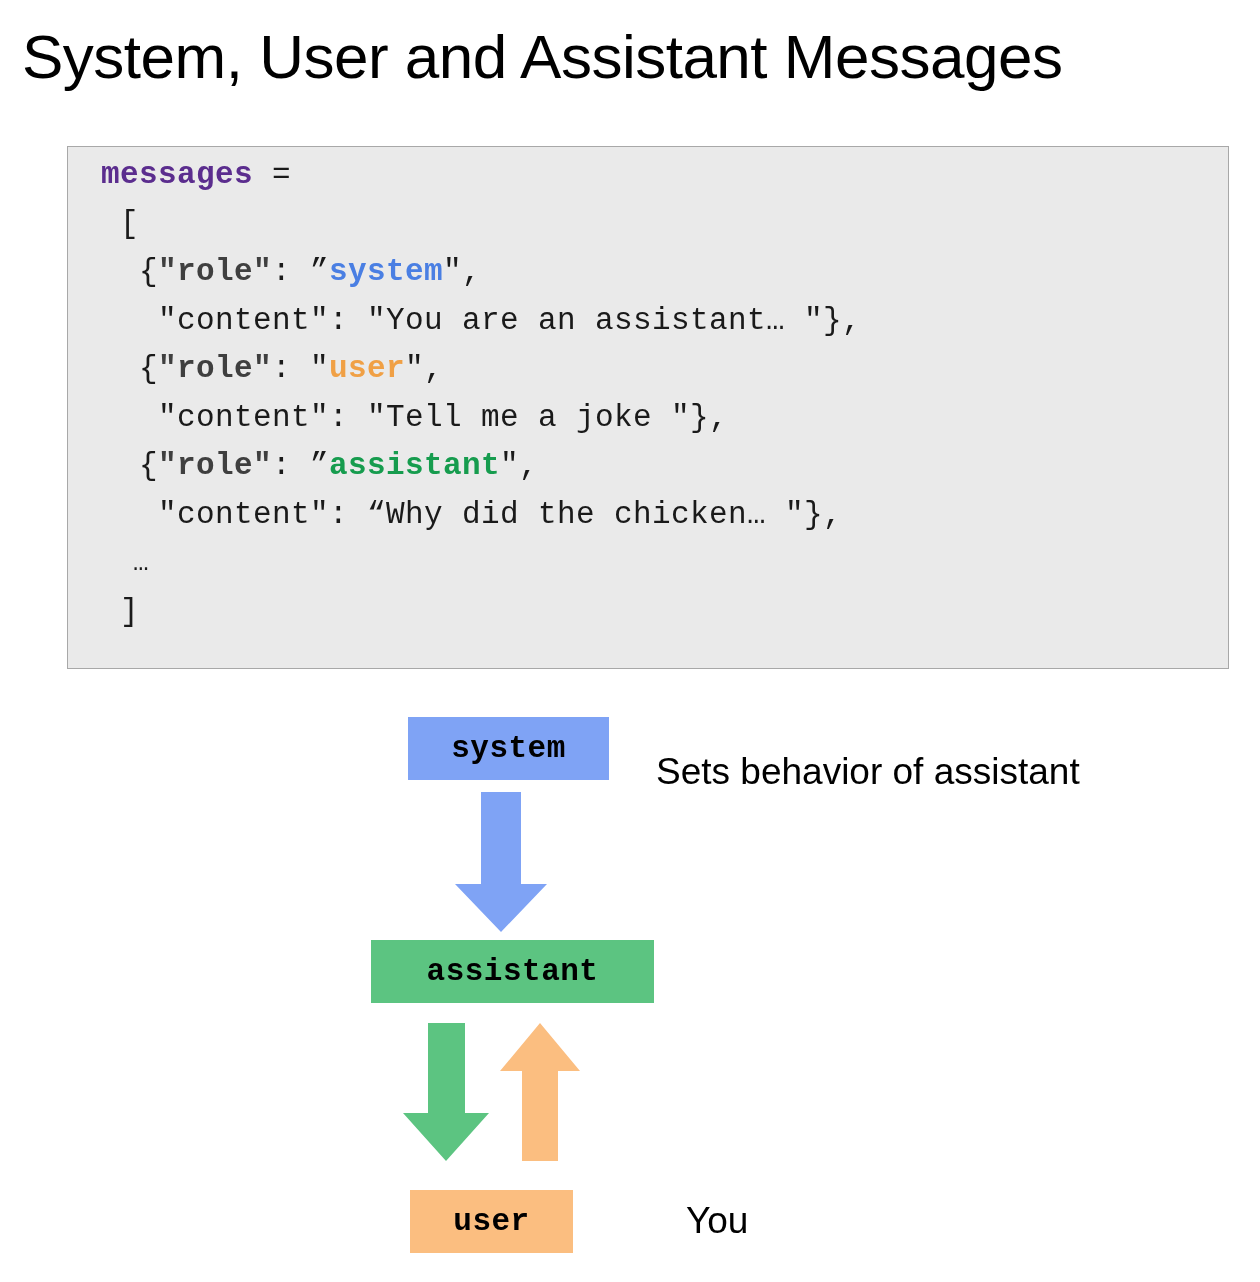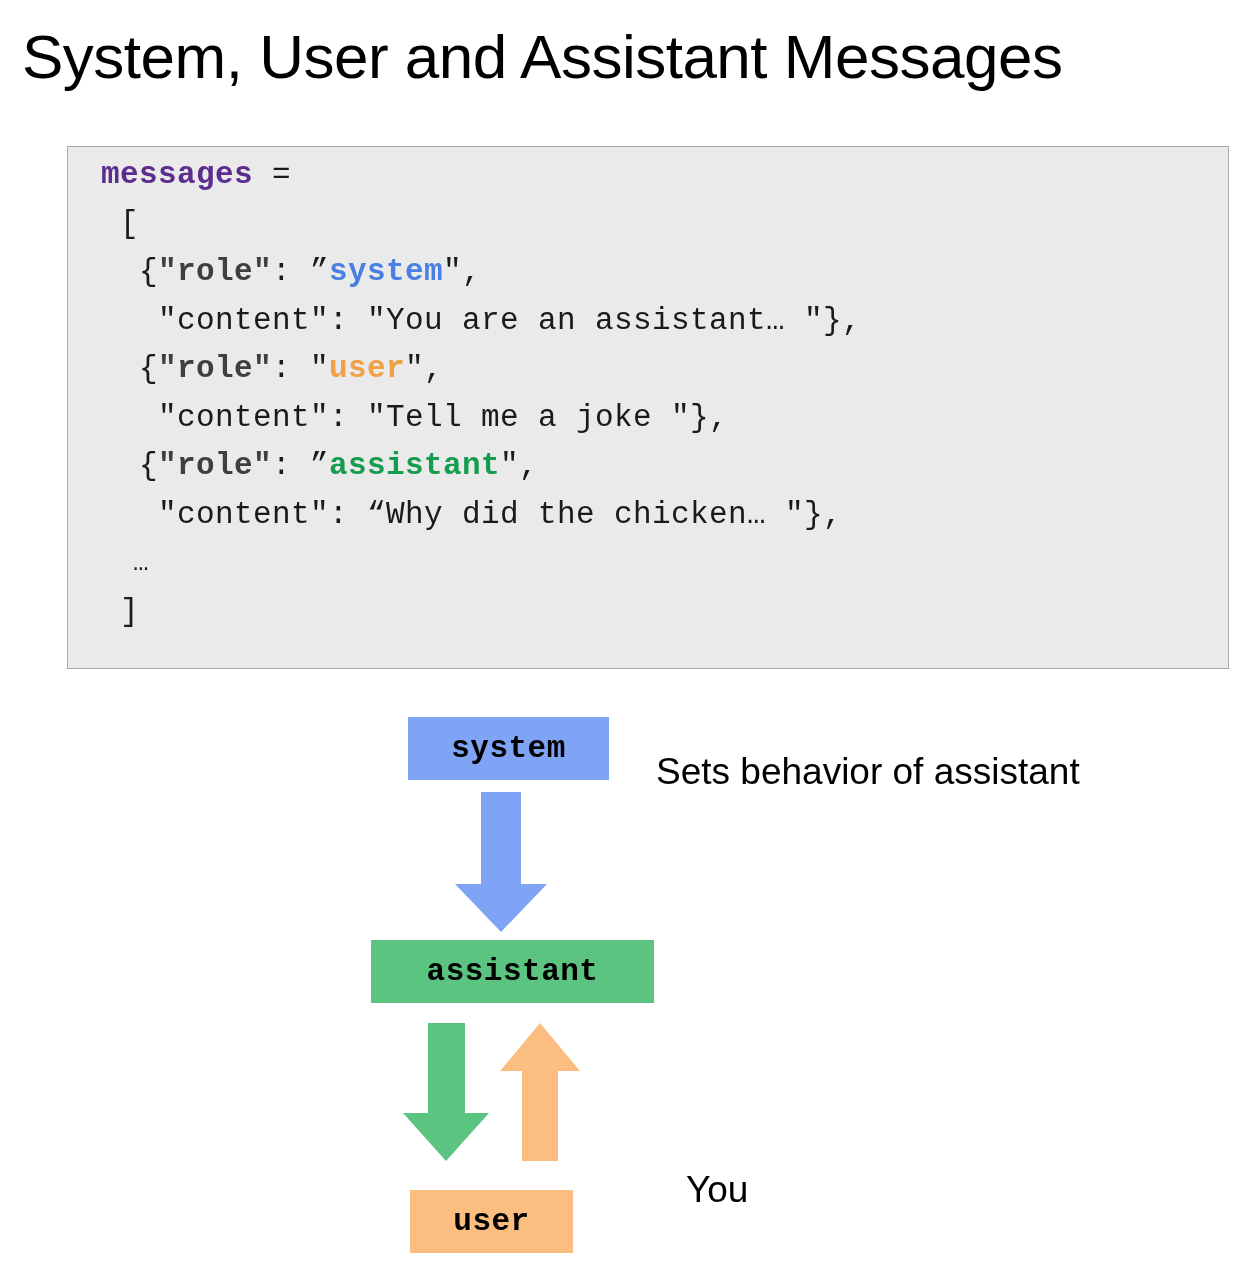--- a/index.html
+++ b/index.html
@@ -93,21 +93,21 @@
   .side-label {
     position: absolute;
     font-family: "Liberation Sans", sans-serif;
     font-size: 37px;
     line-height: 44px;
     color: #000000;
     white-space: nowrap;
   }
   .label-system    { left: 656px; top: 727px; margin-top: 23px; }
   .label-assistant { left: 686px; top: 949px; }
-  .label-user      { left: 686px; top: 1168px; }
+  .label-user      { left: 686px; top: 1199px; }
 
   .arrow-svg { position: absolute; overflow: visible; }
   .arrow-blue   { left: 455px; top: 792px; }
   .arrow-green  { left: 403px; top: 1023px; }
   .arrow-orange { left: 500px; top: 1023px; }
 </style>
 </head>
 <body>
 
 <div class="slide">

